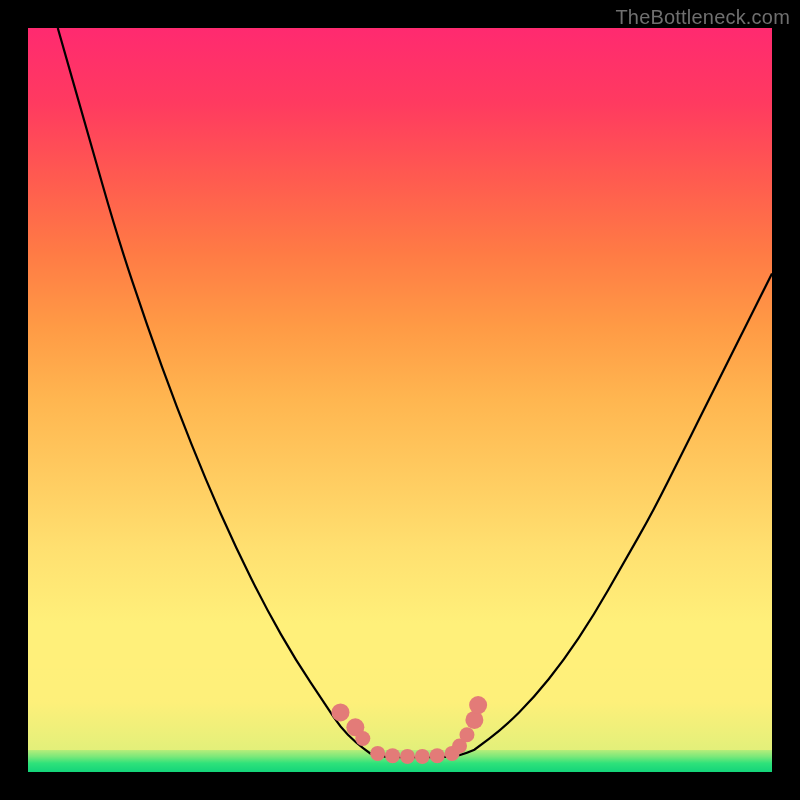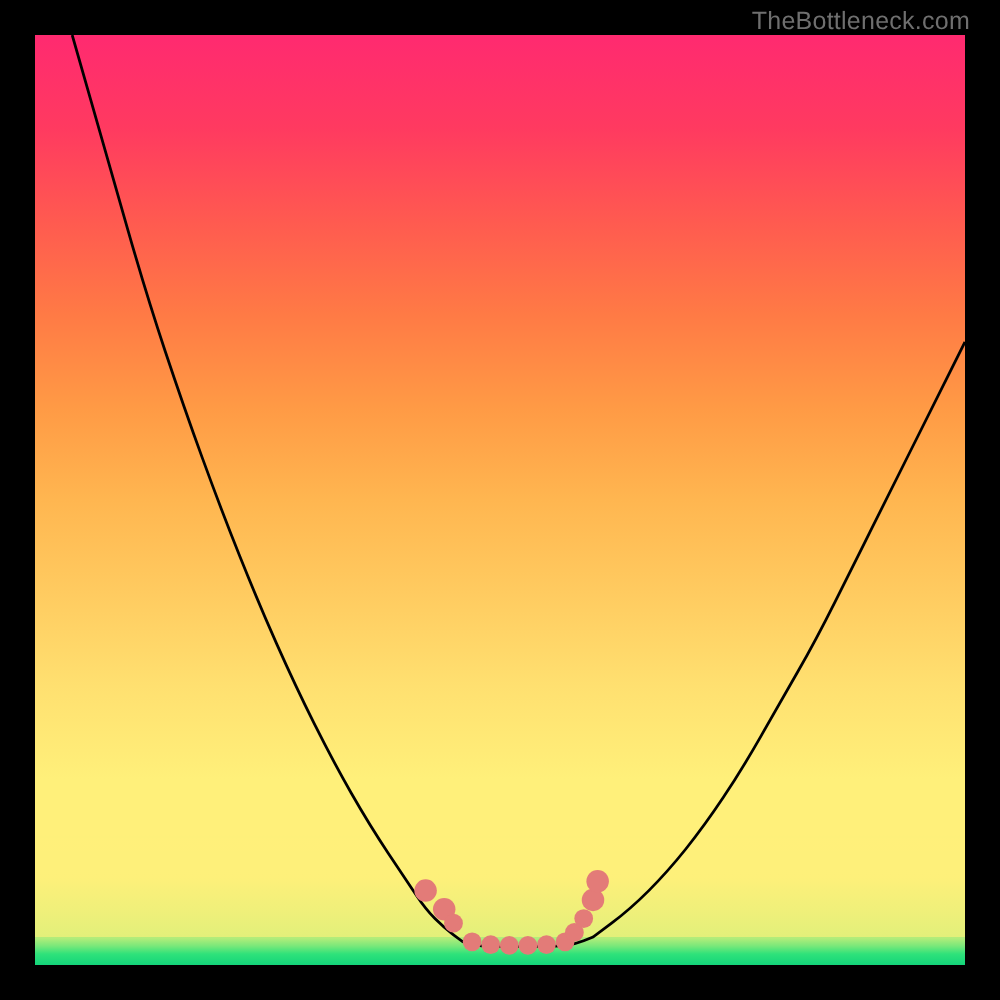--- a/index.html
+++ b/index.html
@@ -73,21 +73,21 @@
   svg.curves {
     position: absolute;
     left: 0;
     top: 0;
     width: 744px;
     height: 744px;
   }
   .watermark {
     position: absolute;
     top: 6px;
-    right: 24px;
+    right: 10px;
     color: #6f6f6f;
     font-size: 20px;
     font-weight: 500;
     letter-spacing: 0.2px;
     user-select: none;
   }
 </style>
 </head>
 <body>
 

